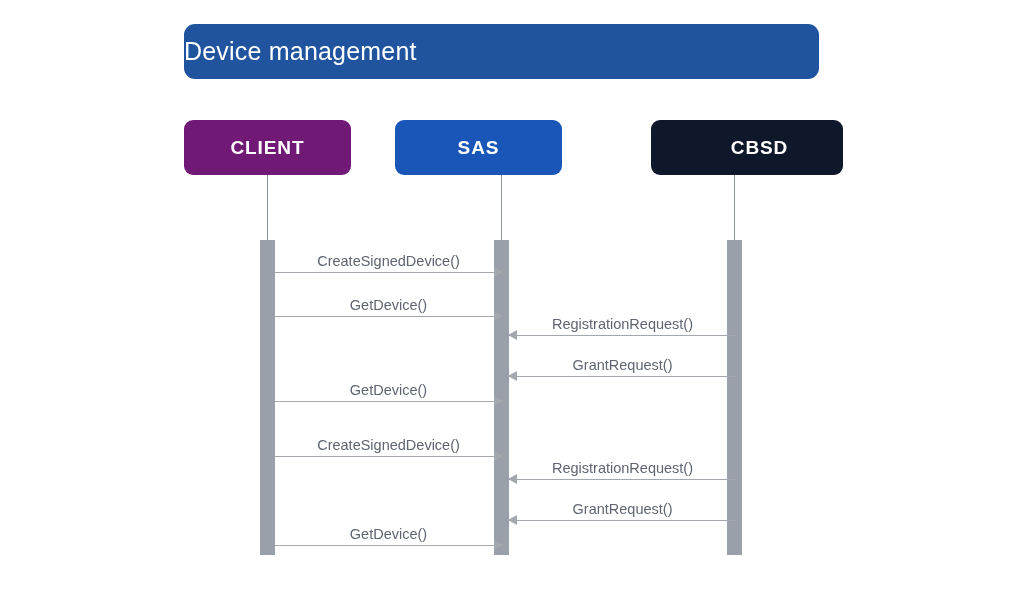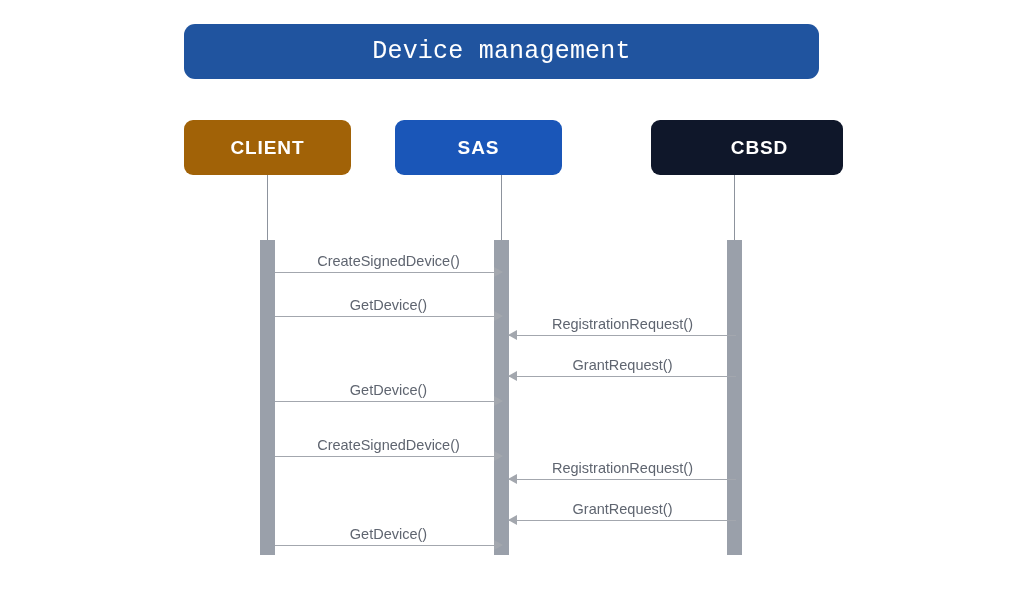--- a/index.html
+++ b/index.html
@@ -27,22 +27,20 @@
   .title-bar {
     position: absolute;
     left: 184px;
     top: 24px;
     width: 635px;
     height: 55px;
     background: #20549f;
     border-radius: 11px;
     display: flex;
     align-items: center;
-    justify-content: center;
-    font-family: Liberation Mono, monospace;
   }
   .title-text {
     color: #ffffff;
     font-size: 25px;
     font-weight: 400;
     letter-spacing: 0.2px;
     line-height: 1;
   }
 
   
@@ -122,21 +120,21 @@
 </style>
 </head>
 <body>
 
 <div id="canvas">
 
   <div class="title-bar">
     <span class="title-text">Device management</span>
   </div>
 
-  <div class="actor-box" style="left:184px; background:#a16207;">
+  <div class="actor-box" style="left:184px; background:#701a75;">
     <span class="actor-label">CLIENT</span>
   </div>
 
   <div class="actor-box" style="left:395px; background:#1a56b8;">
     <span class="actor-label">SAS</span>
   </div>
 
   <div class="actor-box" style="left:651px; background:#0f172a;padding-left:25px;">
     <span class="actor-label">CBSD</span>
   </div>

